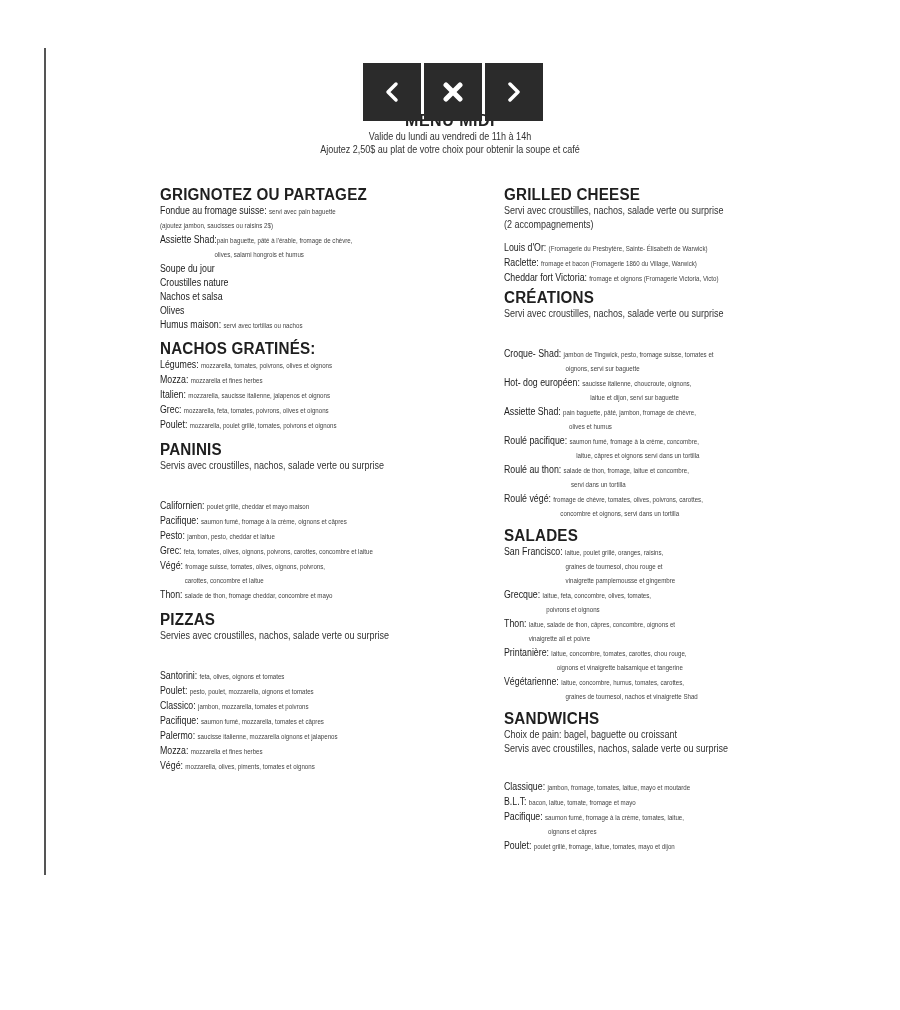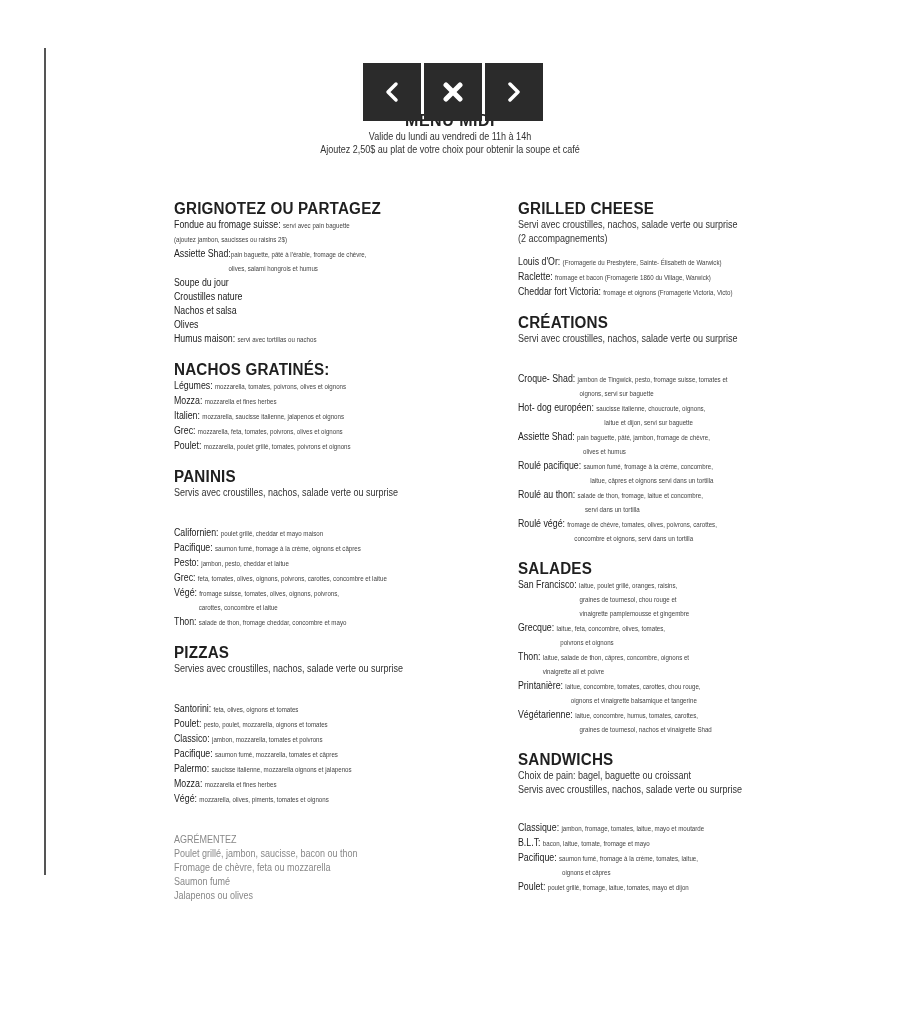--- a/index.html
+++ b/index.html
@@ -8,21 +8,21 @@
     font-family:"Liberation Sans", "DejaVu Sans", sans-serif; color:#3a3a3a;
   }
   .left-rule { position:absolute; left:44px; top:48px; width:2px; height:827px; background:#555; }
   .page { position:absolute; left:0; top:0; width:900px; height:1010px; }
   .header { position:absolute; left:0; width:900px; top:112px; text-align:center; }
   .header .title { font-size:16px; font-weight:bold; letter-spacing:0.5px; color:#222; line-height:18px; }
   .header .sub { font-size:10px; line-height:13px; color:#333; transform:scaleX(0.9); }
   .col { position:absolute; }
   .col-left { left:160px; top:186px; width:290px; }
   .col-right { left:504px; top:186px; width:290px; }
-  .section { margin:14px; }
+  .section { margin:0; }
   .sec-title { font-size:16px; font-weight:bold; color:#1f1f1f; line-height:18px; letter-spacing:0.2px; transform:scaleX(0.95); transform-origin:left; }
   .sec-sub { font-size:10px; line-height:14px; color:#333; white-space:nowrap; transform:scaleX(0.9); transform-origin:left; }
   .item { font-size:9.5px; line-height:14px; color:#333; white-space:nowrap; transform:scaleX(0.88); transform-origin:left; }
   .item .name { font-size:10px; color:#222; }
   .item .desc { font-size:7px; color:#444; }
   .cont { font-size:7px; line-height:14px; color:#444; white-space:nowrap; transform:scaleX(0.88); transform-origin:left; }
   .gap { height:18px; }
   .agrem .sec-sub-grey, .agrem .item-grey { font-size:10px; line-height:14px; color:#888; white-space:nowrap; transform:scaleX(0.9); transform-origin:left; }
   .nav { position:absolute; top:63px; width:58px; height:58px; background:#2b2b2b; display:flex; align-items:center; justify-content:center; cursor:pointer; }
   .nav svg { display:block; }
@@ -99,27 +99,20 @@
       <div class="gap" style="height:26px"></div>
       <div class="item"><span class="name">Santorini:</span> <span class="desc">feta, olives, oignons et tomates</span></div>
       <div class="item"><span class="name">Poulet:</span> <span class="desc">pesto, poulet, mozzarella, oignons et tomates</span></div>
       <div class="item"><span class="name">Classico:</span> <span class="desc">jambon, mozzarella, tomates et poivrons</span></div>
       <div class="item"><span class="name">Pacifique:</span> <span class="desc">saumon fumé, mozzarella, tomates et câpres</span></div>
       <div class="item"><span class="name">Palermo:</span> <span class="desc">saucisse italienne, mozzarella oignons et jalapenos</span></div>
       <div class="item"><span class="name">Mozza:</span> <span class="desc">mozzarella et fines herbes</span></div>
       <div class="item"><span class="name">Végé:</span> <span class="desc">mozzarella, olives, piments, tomates et oignons</span></div>
     </div>
 
-    <div class="section agrem" style="margin-top:26px">
-      <div class="sec-sub-grey">AGRÉMENTEZ</div>
-      <div class="item-grey">Poulet grillé, jambon, saucisse, bacon ou thon</div>
-      <div class="item-grey">Fromage de chèvre, feta ou mozzarella</div>
-      <div class="item-grey">Saumon fumé</div>
-      <div class="item-grey">Jalapenos ou olives</div>
-    </div>
   </div>
 
   <div class="col col-right">
 
     <div class="section">
       <div class="sec-title">GRILLED CHEESE</div>
       <div class="sec-sub">Servi avec croustilles, nachos, salade verte ou surprise</div>
       <div class="sec-sub">(2 accompagnements)</div>
       <div class="gap" style="height:9px"></div>
       <div class="item"><span class="name">Louis d'Or:</span> <span class="desc">(Fromagerie du Presbytère, Sainte- Élisabeth de Warwick)</span></div>

